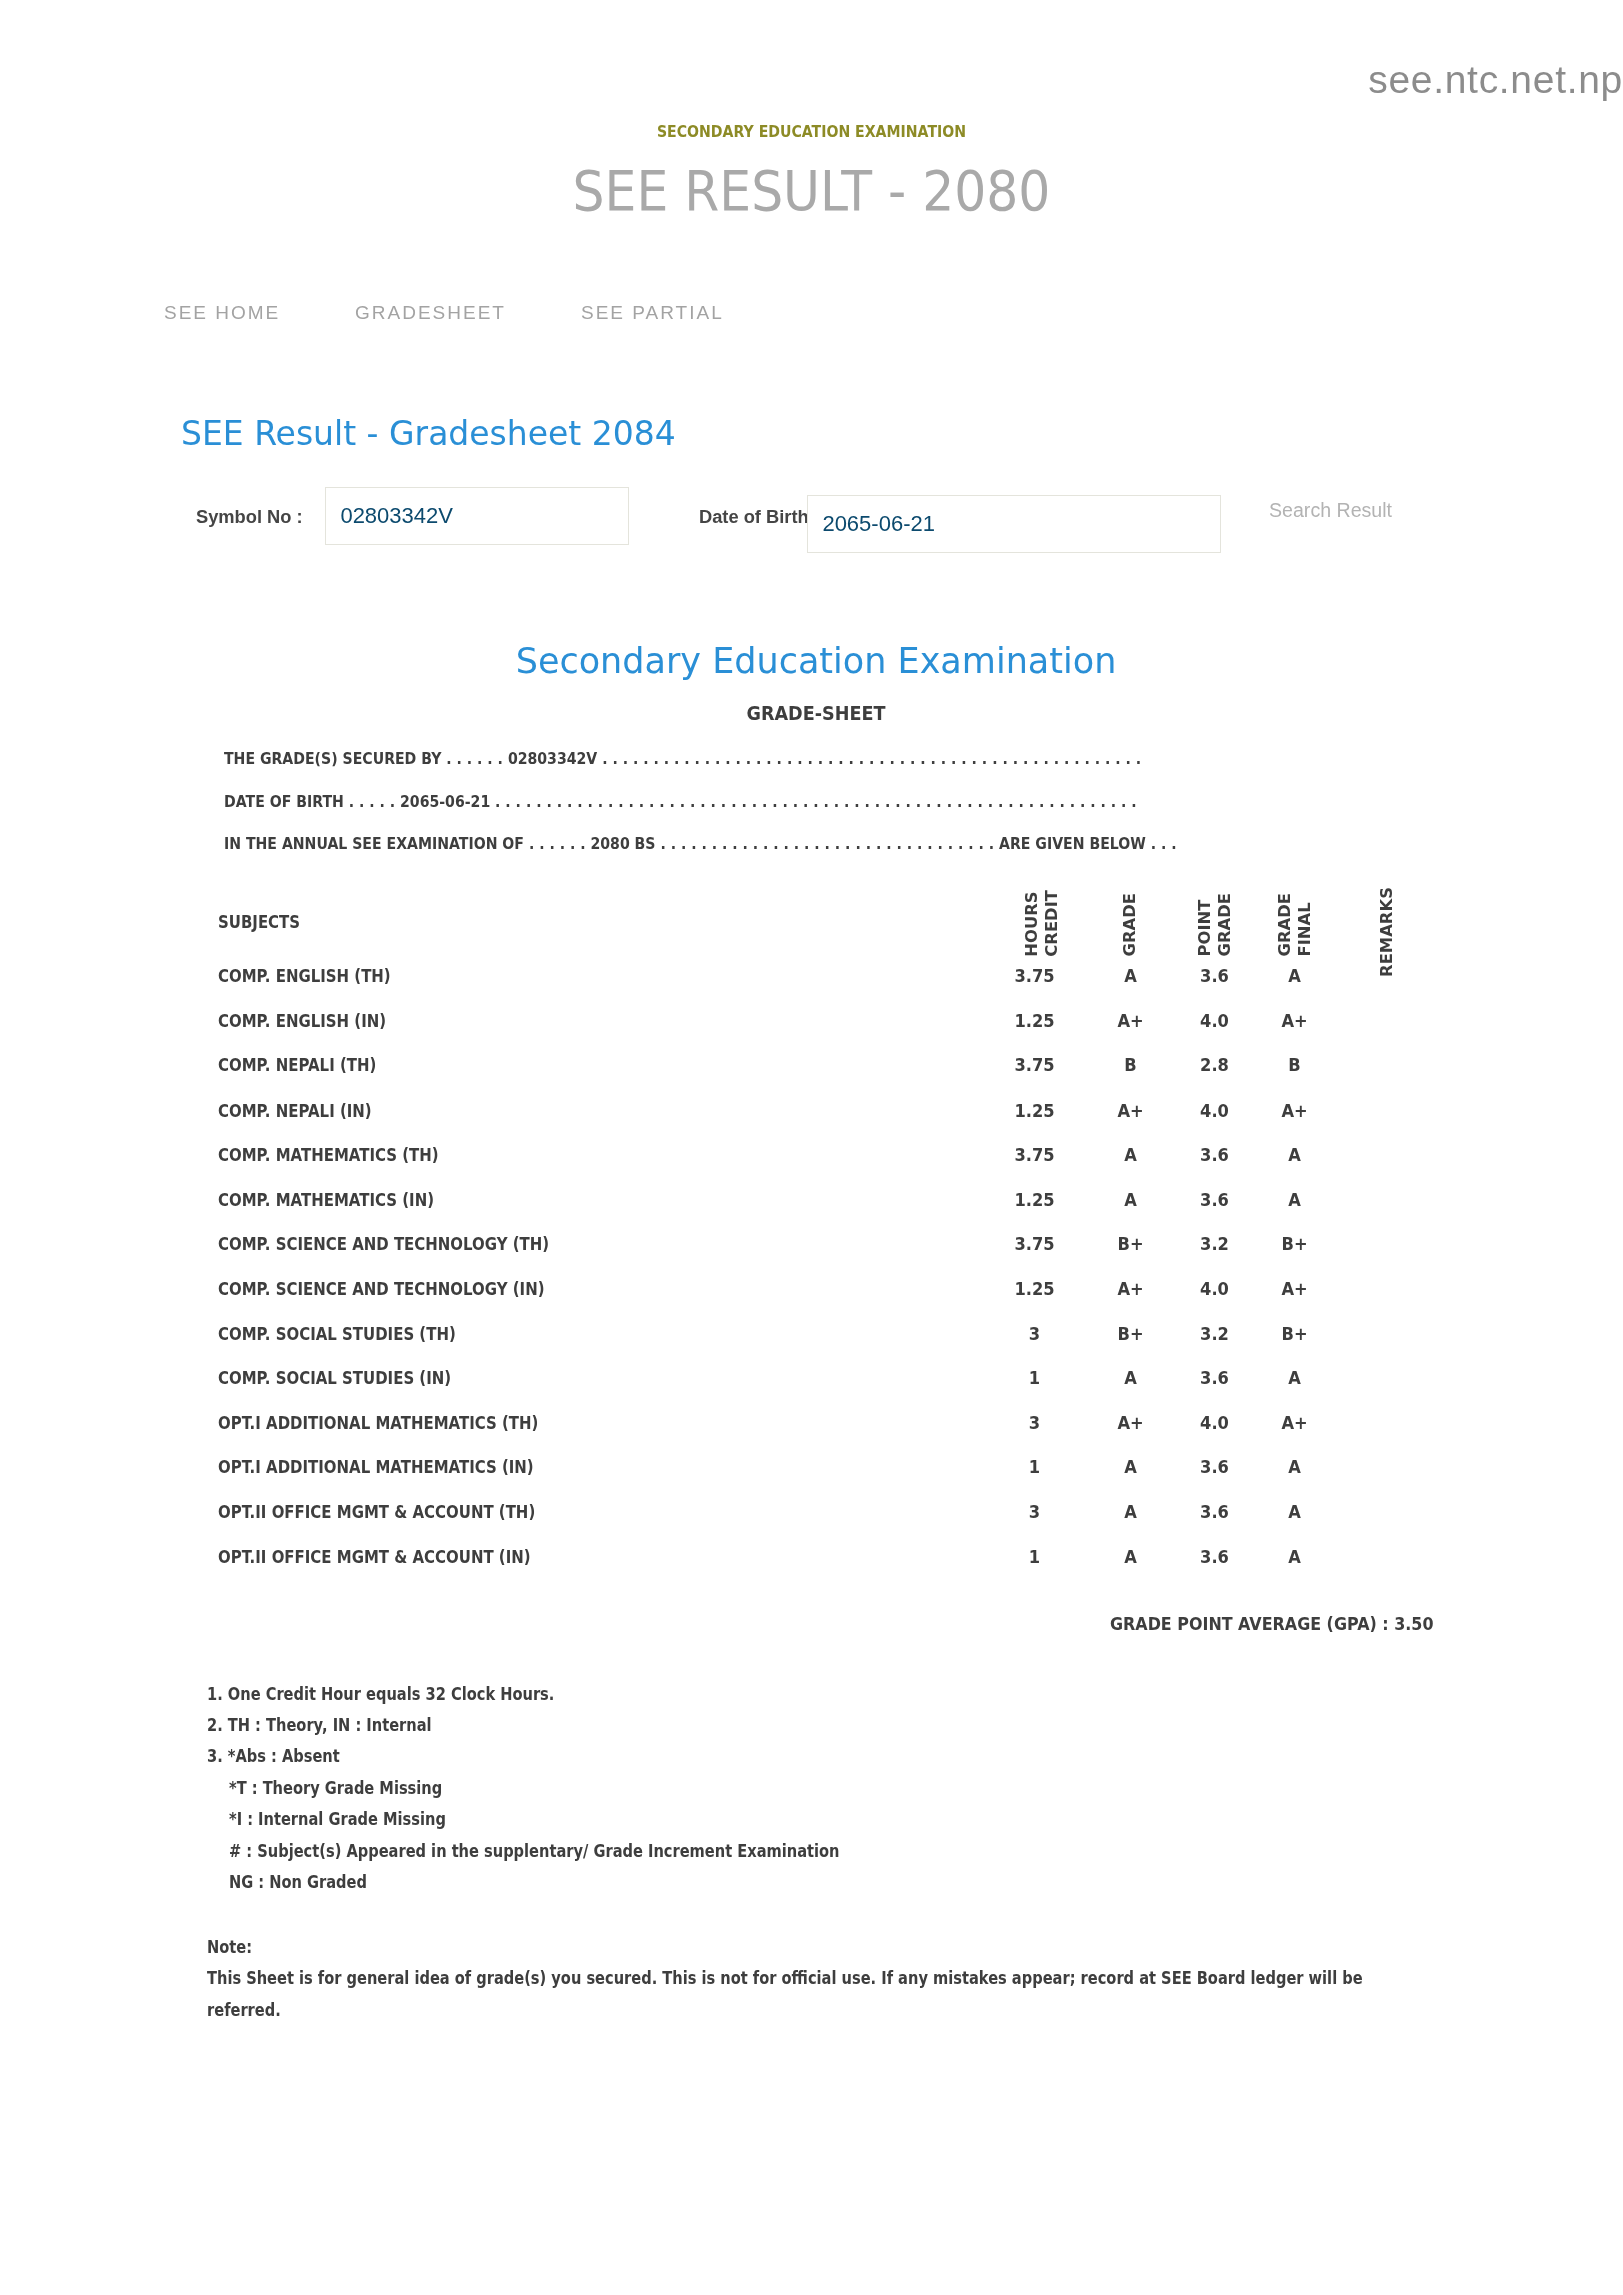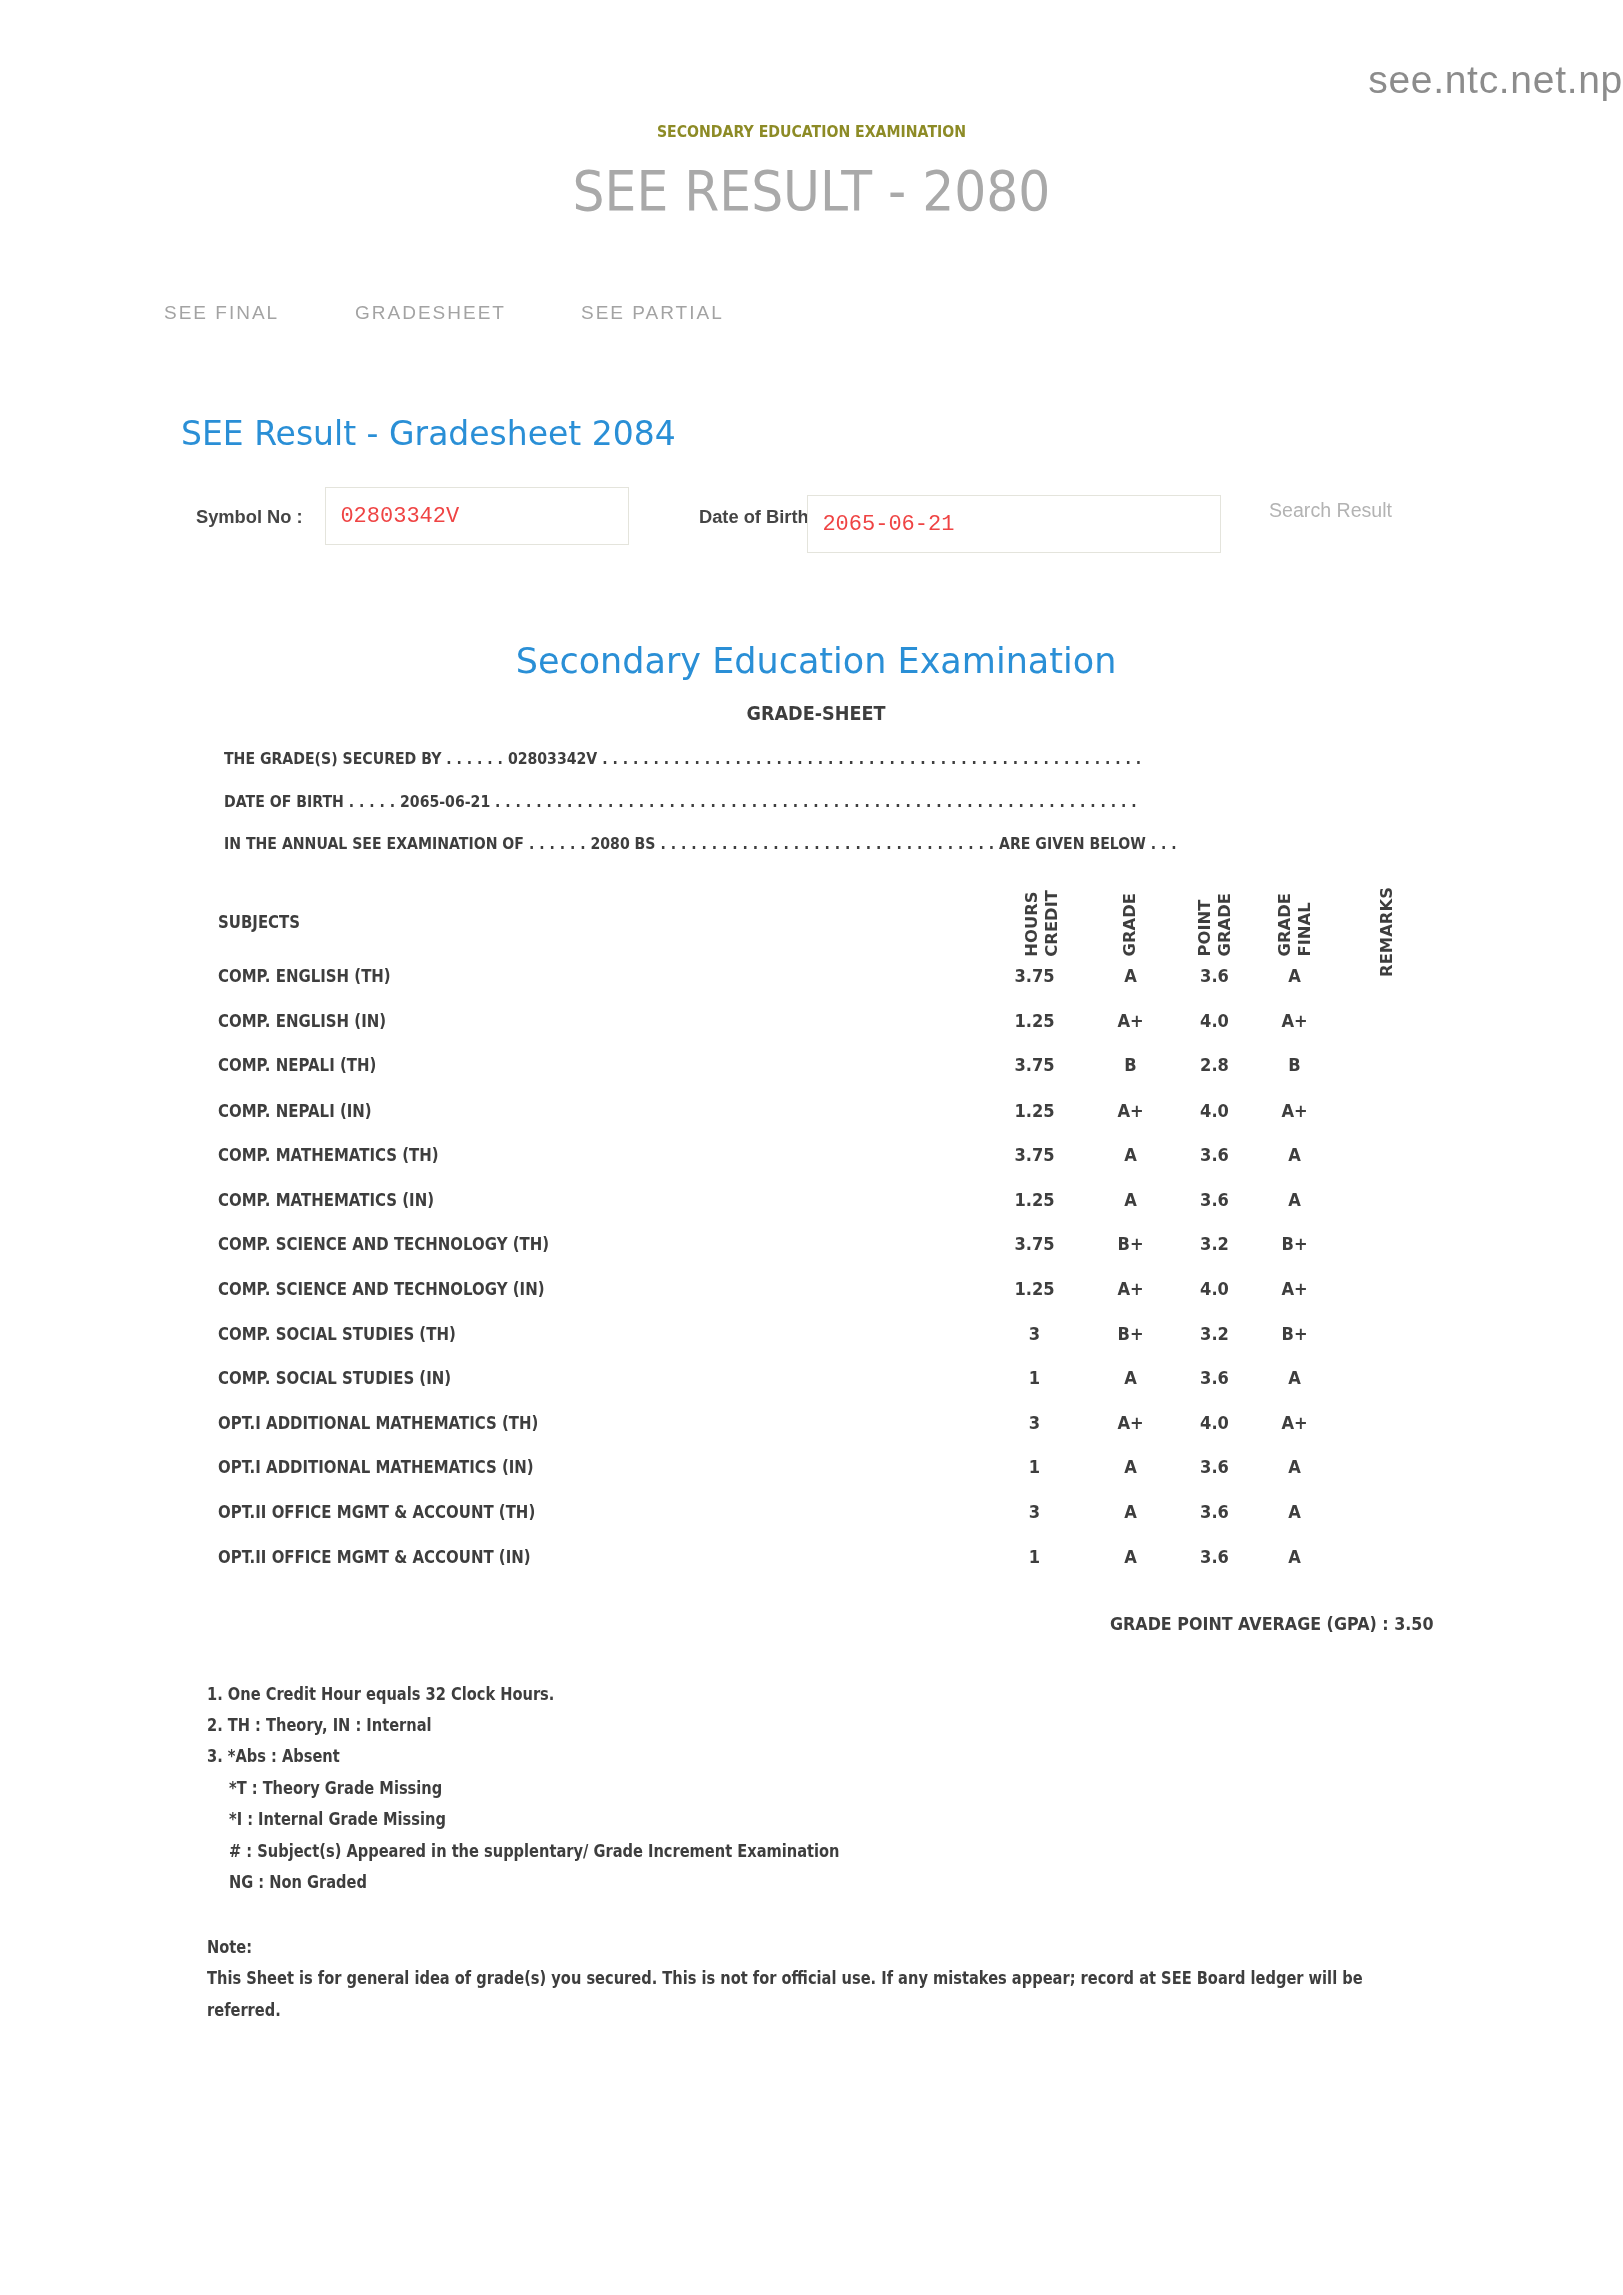--- a/index.html
+++ b/index.html
@@ -13,21 +13,21 @@
                font-family: "DejaVu Sans", sans-serif; font-size: 16.4px; color: #8d8b26; font-weight: bold; transform: scaleX(0.86); }
   .site-title{ left: 0; width: 1623px; top: 158px; text-align: center;
                font-family: "DejaVu Sans", sans-serif; font-size: 56px; color: #a9a9a9; font-weight: normal; transform: scaleX(0.9); }
 
   .nav-item { top: 302px; font-family: "Liberation Sans", sans-serif; font-size: 19px; color: #a3a3a3; letter-spacing: 2px; cursor: pointer; }
 
   .page-heading { left: 181px; top: 414px; font-family: "DejaVu Sans", sans-serif; font-size: 33px; color: #2a8fd6; }
 
   .form-label { font-family: "Liberation Sans", sans-serif; font-weight: bold; font-size: 18.3px; color: #454545; top: 506px; }
   .form-input { border: 1.3px solid #e4e4dc; background: #fff; box-sizing: border-box;
-                font-family: Liberation Mono, monospace; font-size: 22px; color: #ef4444;
+                font-family: Liberation Sans, sans-serif; font-size: 22px; color: #0c4a6e;
                 padding: 0 0 0 14.4px; height: 58px; top: 487px; outline: none; }
   .search-btn { left: 1269px; top: 499px; font-family: "Liberation Sans", sans-serif; font-size: 19.6px; color: #b3b3b3; cursor: pointer; background: none; border: none; padding: 0; }
 
   .doc-title { left: 0; width: 1632px; top: 641px; text-align: center; font-family: "DejaVu Sans", sans-serif; font-size: 35px; color: #2a8fd6; }
   .doc-sub { left: 0; width: 1632px; top: 701px; text-align: center; font-family: "DejaVu Sans", sans-serif; font-weight: bold; font-size: 20px; color: #3e3e3e; transform: scaleX(0.88); }
 
   .info-line { left: 224px; font-family: "DejaVu Sans", sans-serif; font-size: 16.4px; font-weight: bold; color: #3e3e3e; transform-origin: left center; transform: scaleX(0.86); }
 
   .hdr-subjects { left: 218px; top: 912px; font-size: 17px; font-weight: bold; color: #3e3e3e; transform-origin: left center; transform: scaleX(0.88); }
   .vhdr { font-size: 16.4px; font-weight: bold; color: #3e3e3e; line-height: 19.6px; text-align: left;
@@ -43,21 +43,21 @@
   .note { left: 207px; font-size: 17px; font-weight: bold; color: #3e3e3e; transform-origin: left center; transform: scaleX(0.86); }
 </style>
 </head>
 <body>
 
 <div class="abs site-name">see.ntc.net.np</div>
 <div class="abs site-sub">SECONDARY EDUCATION EXAMINATION</div>
 <div class="abs site-title">SEE RESULT - 2080</div>
 
 <nav>
-  <a class="abs nav-item" style="left:164px;">SEE FINAL</a>
+  <a class="abs nav-item" style="left:164px;">SEE HOME</a>
   <a class="abs nav-item" style="left:355px;">GRADESHEET</a>
   <a class="abs nav-item" style="left:581px;">SEE PARTIAL</a>
 </nav>
 
 <div class="abs page-heading">SEE Result - Gradesheet 2084</div>
 
 <div>
   <label class="abs form-label" style="left:196px;">Symbol No :</label>
   <input class="abs form-input" style="left: 325px; width: 304px;" type="text" value="02803342V">
   <label class="abs form-label" style="left:663px;margin-left:36px;">Date of Birth :</label>

